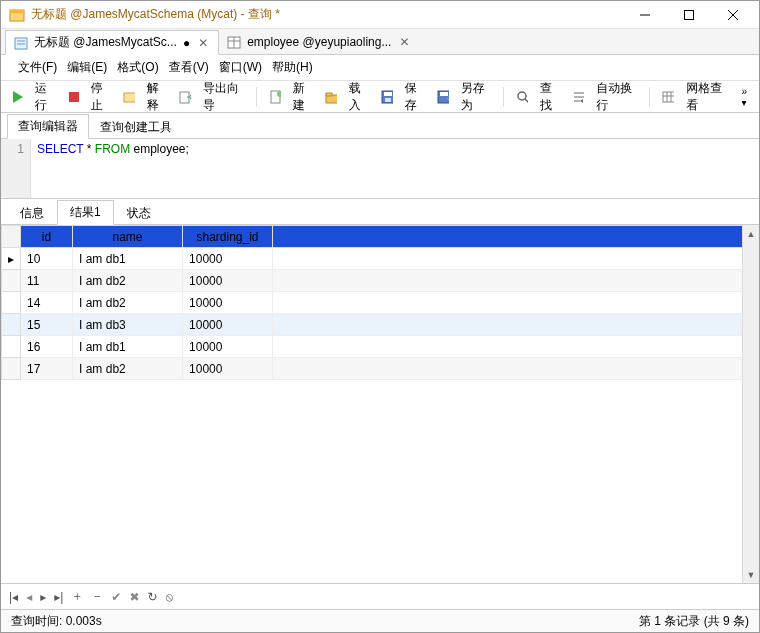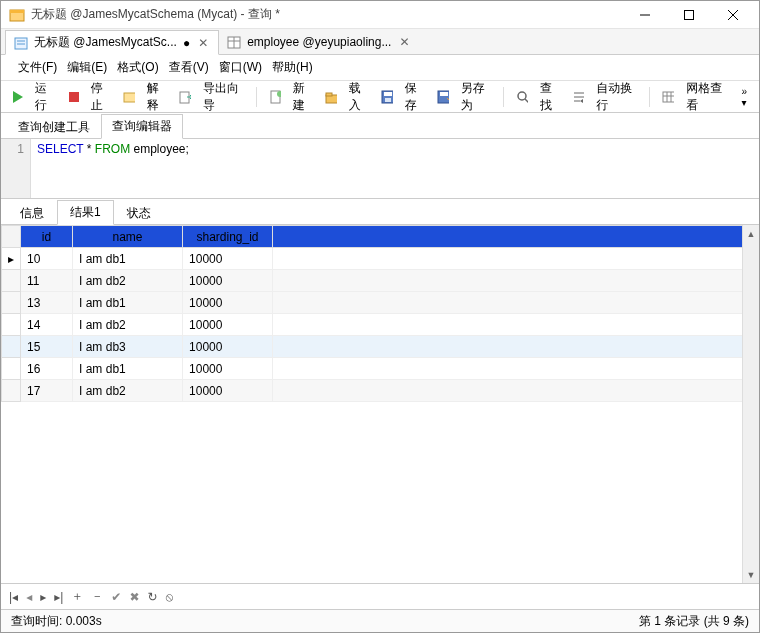--- a/index.html
+++ b/index.html
@@ -1,20 +1,20 @@
 <!DOCTYPE html>
 <html><head>
 <meta charset="utf-8">
 <style>
 * { box-sizing: border-box; margin: 0; padding: 0; font-family: "Microsoft YaHei", "Segoe UI", Arial, sans-serif; font-size: 12px; }
 body { background: #fff; width: 760px; height: 633px; overflow: hidden; border: 1px solid #999; display: flex; flex-direction: column; }
 
 .titlebar { height: 28px; display: flex; align-items: center; padding: 0 4px 0 8px; background: #fff; border-bottom: 1px solid #e5e5e5; }
 .titlebar .app-icon { width: 16px; height: 16px; margin-right: 6px; }
-.titlebar .title { flex: 1; color: #404040; }
+.titlebar .title { flex: 1; color: #a16207; }
 .titlebar .winbtn { width: 44px; height: 28px; display: flex; align-items: center; justify-content: center; color: #000; }
 
 .doctabs { height: 26px; display: flex; align-items: stretch; background: #f5f5f5; border-bottom: 1px solid #ccc; padding-left: 4px; }
 .doctab { display: flex; align-items: center; padding: 0 8px; gap: 6px; border-top: 1px solid transparent; }
 .doctab.active { background: #fff; border: 1px solid #ccc; border-bottom: 1px solid #fff; position: relative; top: 1px; }
 .doctab .tabicon { width: 14px; height: 14px; }
 .doctab .close { color: #666; padding: 0 2px; }
 
 .menubar { height: 26px; display: flex; align-items: center; gap: 2px; padding: 0 13px; border-bottom: 1px solid #e0e0e0; }
 .menuitem { padding: 2px 4px; }
@@ -203,22 +203,22 @@
         <line x1="1" y1="6" x2="13" y2="6" stroke="#888"></line>
         <line x1="5" y1="2" x2="5" y2="12" stroke="#888"></line>
         <line x1="9" y1="2" x2="9" y2="12" stroke="#888"></line>
       </svg>
       <span>网格查看</span>
     </div>
   <div class="overflow">»<br>▾</div>
 </div>
 
 <div class="subtabs">
+  <div class="subtab active">查询编辑器</div>
   <div class="subtab">查询创建工具</div>
-  <div class="subtab active">查询编辑器</div>
 </div>
 
 <div class="editor">
   <div class="gutter"><span>1</span></div>
   <div class="code"><span class="kw-blue">SELECT</span><span> * </span><span class="kw-green">FROM</span><span> employee;</span></div>
 </div>
 
 <div class="resulttabs">
   <div class="rtab">信息</div>
   <div class="rtab active">结果1</div>
@@ -245,27 +245,20 @@
             <td class="num">10000</td>
             <td></td>
           </tr>
           <tr class="even">
             <td class="rowhdr"></td>
             <td class="num">11</td>
             <td>I am db2</td>
             <td class="num">10000</td>
             <td></td>
           </tr>
-          <tr class="even">
-            <td class="rowhdr"></td>
-            <td class="num">13</td>
-            <td>I am db1</td>
-            <td class="num">10000</td>
-            <td></td>
-          </tr>
           <tr class="odd">
             <td class="rowhdr"></td>
             <td class="num">14</td>
             <td>I am db2</td>
             <td class="num">10000</td>
             <td></td>
           </tr>
           <tr class="hl">
             <td class="rowhdr"></td>
             <td class="num">15</td>

